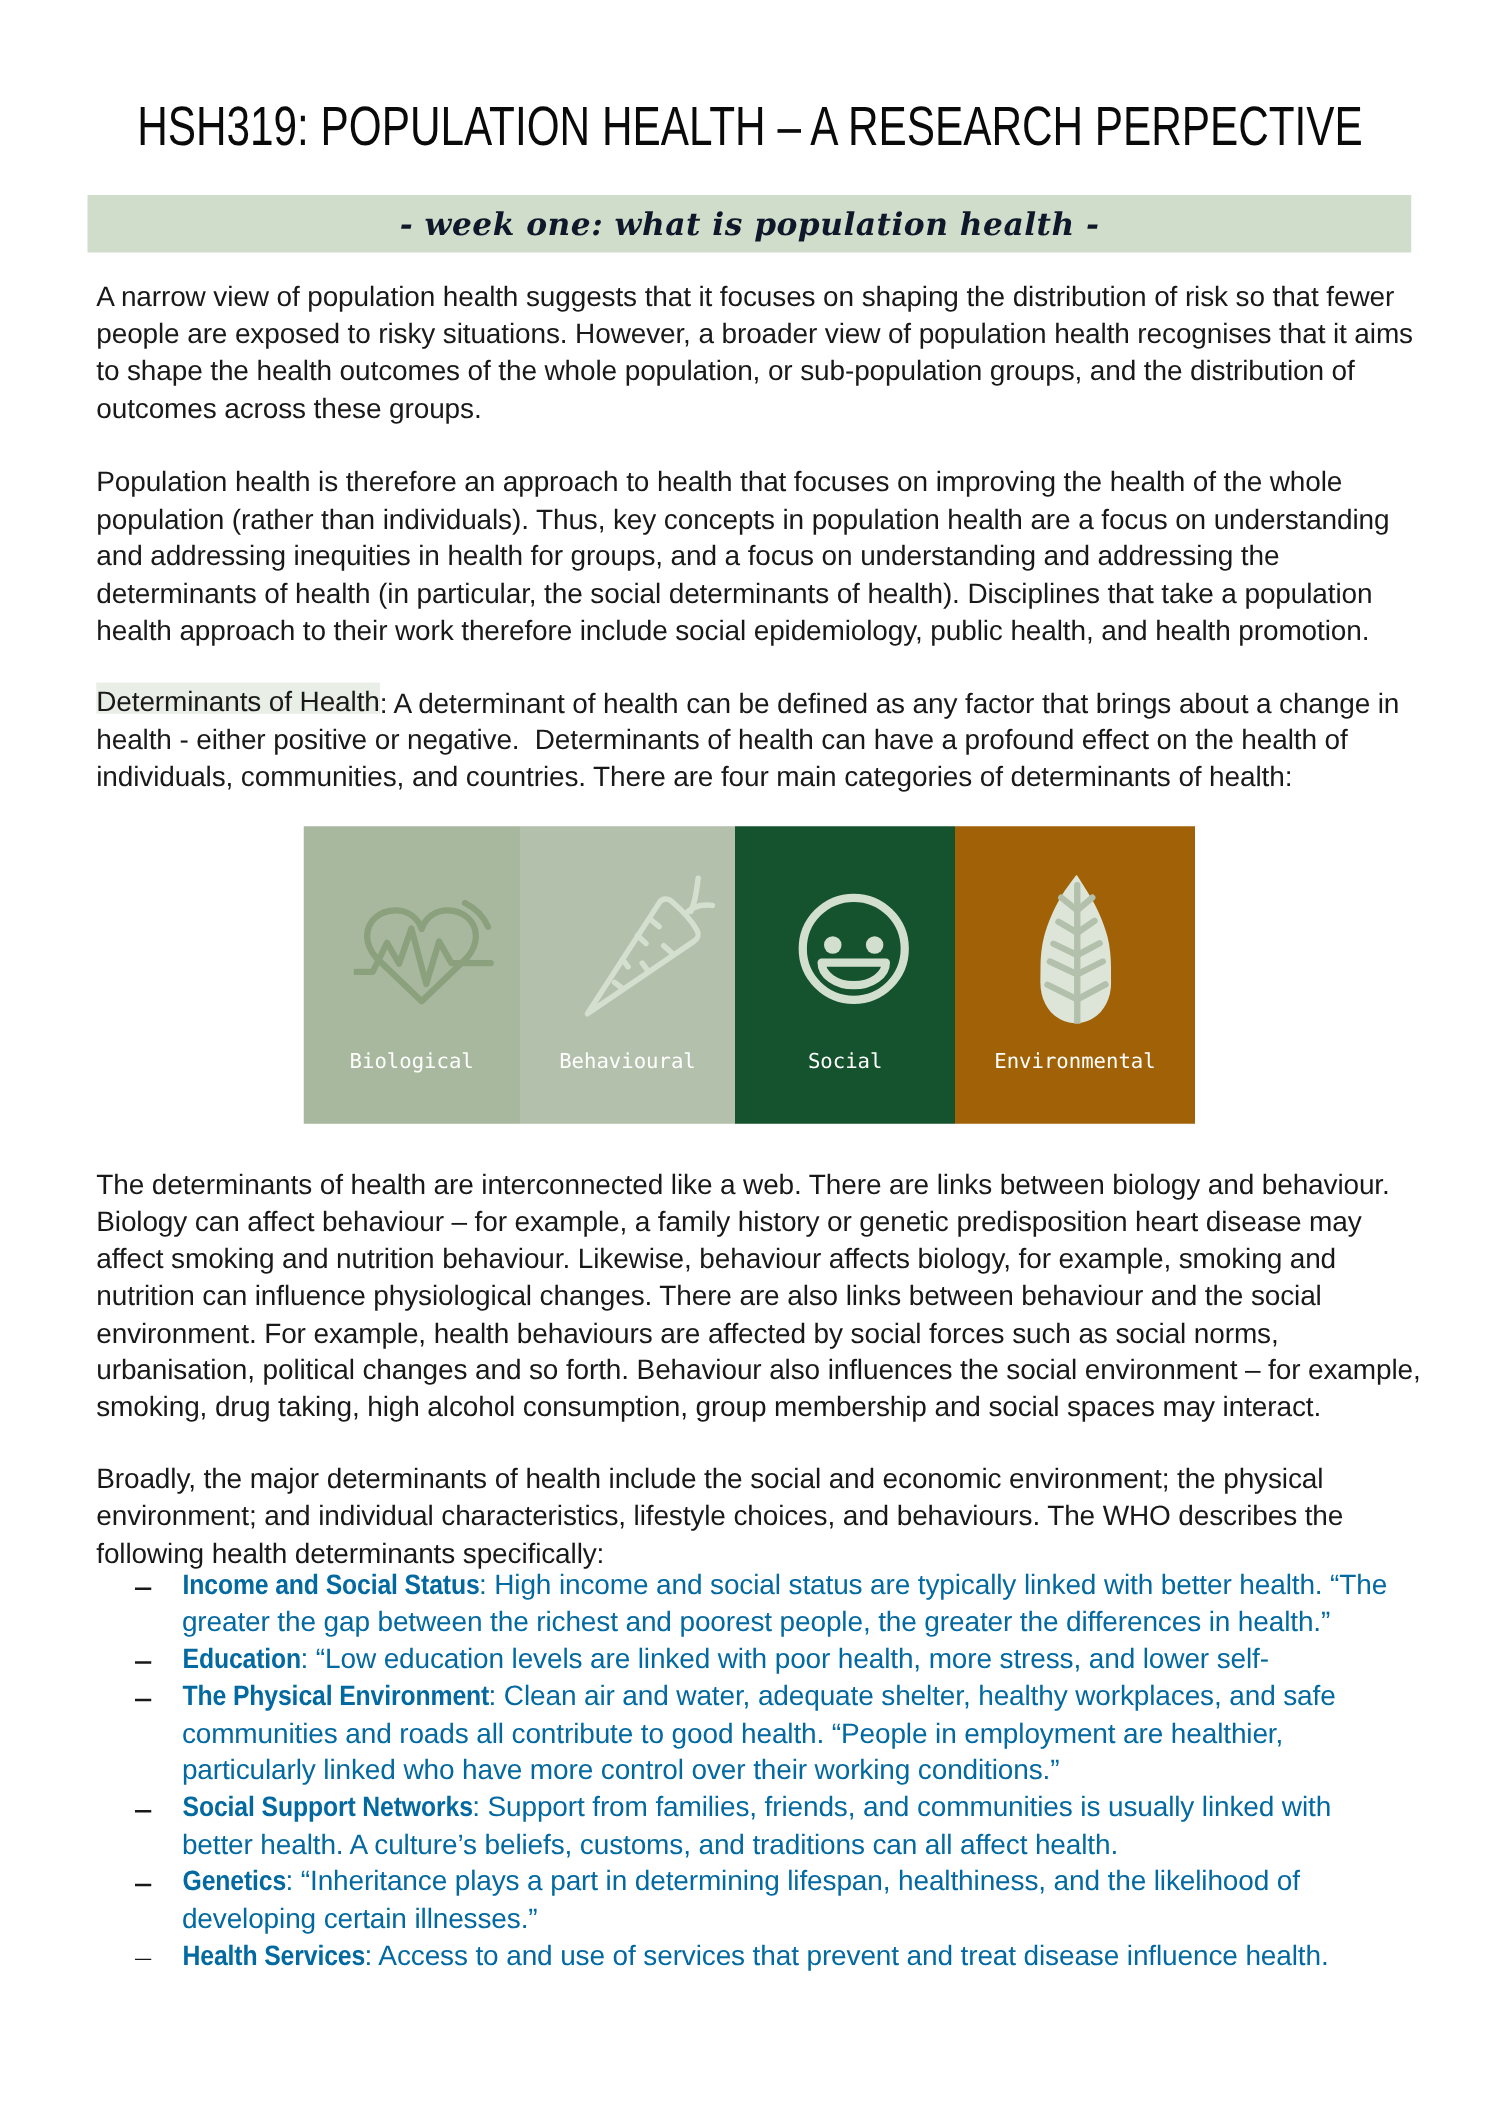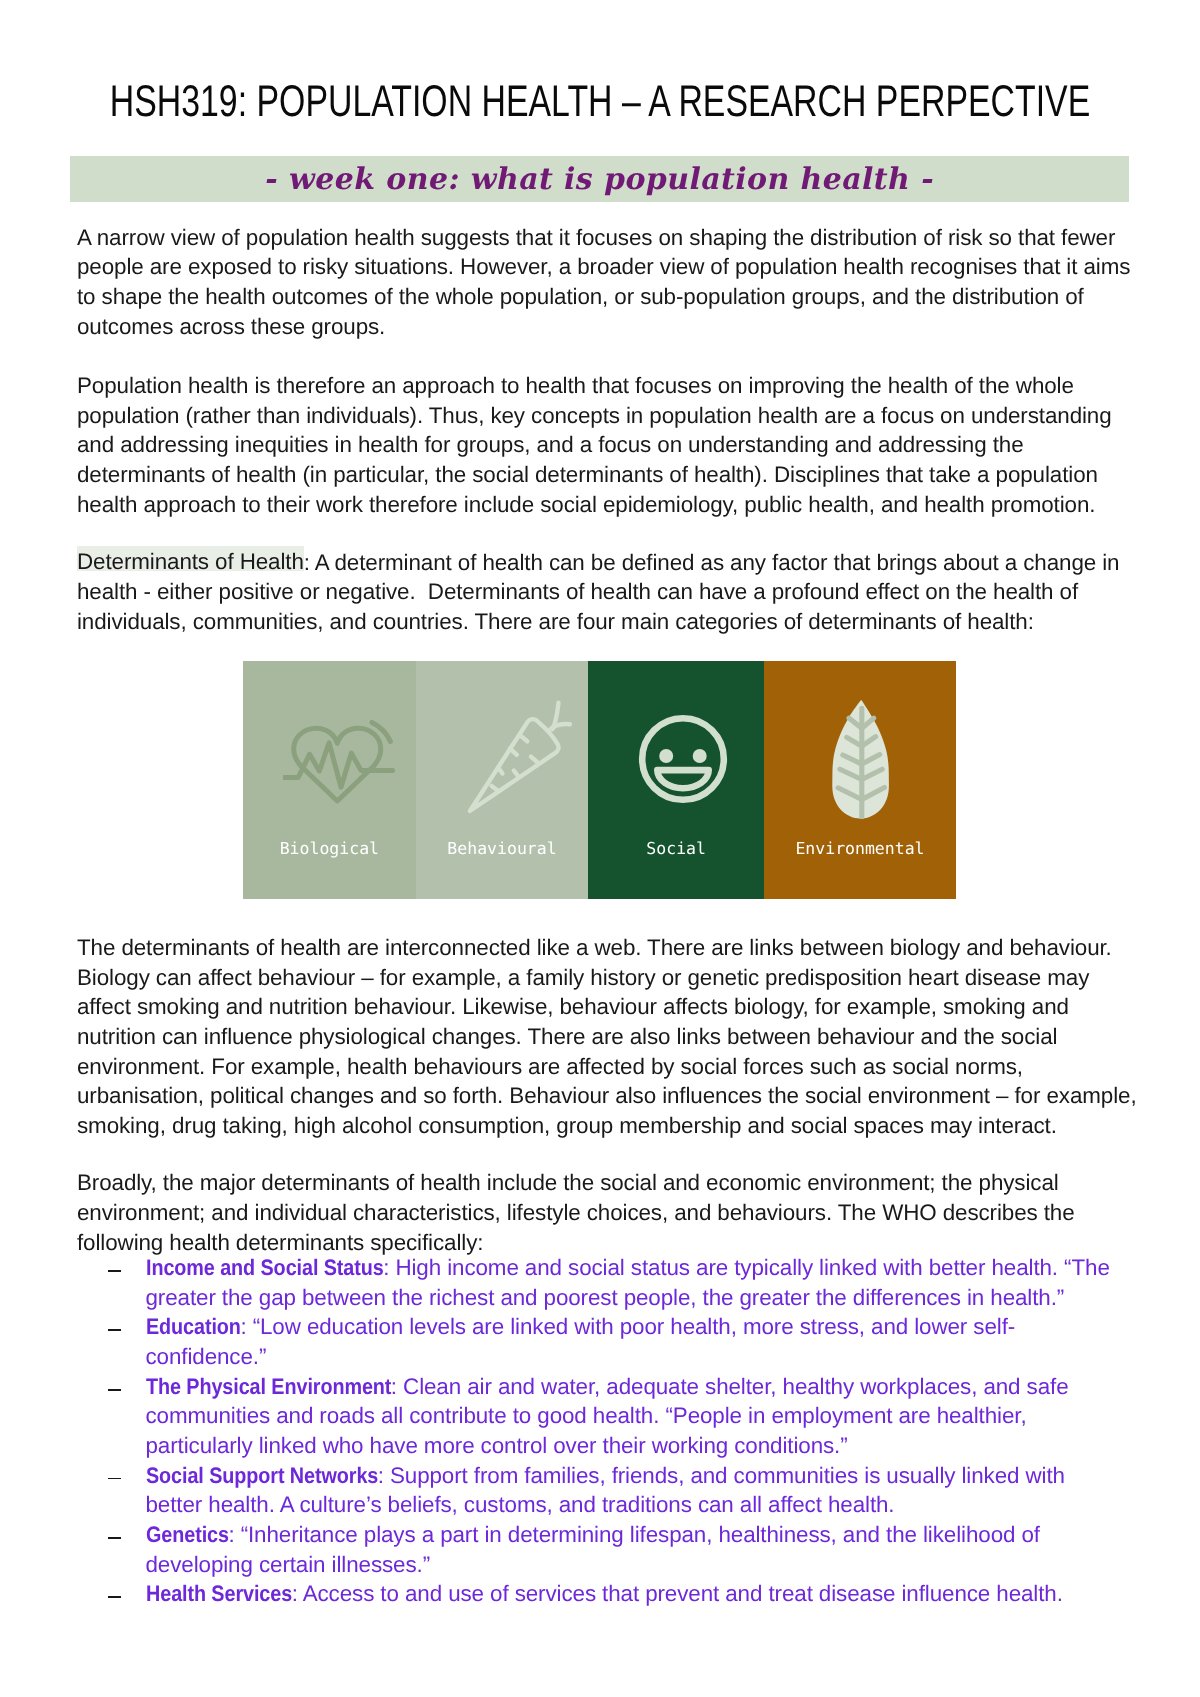--- a/index.html
+++ b/index.html
@@ -12,21 +12,21 @@
   
   .title{position:absolute;left:600px;top:49px;width:0;
          font-size:44.3px;font-weight:400;color:#0a0a0a;line-height:46px;white-space:nowrap;}
   .title span{display:block;position:absolute;left:0;top:0;transform:translateX(-50%) scaleX(0.764);
               transform-origin:center center;}
 
   .subtitle-band{position:absolute;left:70px;top:156px;width:1059px;height:46px;background:#d1ddcb;}
   .subtitle{position:absolute;left:0;top:0;width:1059px;height:46px;
             display:flex;align-items:center;justify-content:center;
             font-family:"DejaVu Serif", serif;
-            font-size:30px;font-style:italic;font-weight:700;color:#701a75;letter-spacing:0.4px;
+            font-size:25px;font-style:italic;font-weight:700;color:#0f172a;letter-spacing:0.4px;
             text-indent:0.4px;}
 
   
   .body{position:absolute;left:73px;top:0;width:1062px;}
   .para{position:absolute;margin:4px;font-size:22.4px;line-height:29.65px;letter-spacing:-0.1px;
         white-space:pre;color:#191919;}
   .hl{background-image:linear-gradient(#e9efe7,#e9efe7);background-repeat:no-repeat;
       background-size:100% 25.2px;background-position:0 0;
       padding-top:3.2px;margin-top:-3.2px;
       box-decoration-break:clone;-webkit-box-decoration-break:clone;}
@@ -34,21 +34,21 @@
   
   .figure{position:absolute;left:243px;top:661px;width:713px;height:238px;display:flex;}
   .panel{position:relative;height:238px;overflow:hidden;}
   .panel .icon{position:absolute;}
   .plabel{position:absolute;left:0;width:100%;text-align:center;top:178px;
           font-family:"DejaVu Sans Mono",monospace;font-size:16.5px;color:#ffffff;letter-spacing:0px;}
 
   
   .bullets{position:absolute;margin:0;padding:0;list-style:none;width:1062px;}
   .bullets li{position:relative;font-size:22.4px;line-height:29.65px;letter-spacing:-0.1px;
-              white-space:pre;padding-left:72.5px;color:#6d28d9;}
+              white-space:pre;padding-left:72.5px;color:#0369a1;}
   .bullets li .dash{position:absolute;left:34.8px;top:16.9px;width:13.6px;height:1.9px;background:#191919;}
   .bullets b{font-weight:700;display:inline-block;transform:scaleX(0.884);
              transform-origin:left center;vertical-align:baseline;}
 </style>
 </head>
 <body>
 
 <div class="page">
 
   <h1 class="title">
@@ -62,21 +62,20 @@
   <div class="body">
       <p class="para" style="top: 218.7px;"><span style="display: block;"><span>A narrow view of population health suggests that it focuses on shaping the distribution of risk so that fewer</span></span><span style="display: block;"><span>people are exposed to risky situations. However, a broader view of population health recognises that it aims</span></span><span style="display: block;"><span>to shape the health outcomes of the whole population, or sub-population groups, and the distribution of</span></span><span style="display: block;"><span>outcomes across these groups.</span></span></p>
       <p class="para" style="top: 366.9px;"><span style="display: block;"><span>Population health is therefore an approach to health that focuses on improving the health of the whole</span></span><span style="display: block;"><span>population (rather than individuals). Thus, key concepts in population health are a focus on understanding</span></span><span style="display: block;"><span>and addressing inequities in health for groups, and a focus on understanding and addressing the</span></span><span style="display: block;"><span>determinants of health (in particular, the social determinants of health). Disciplines that take a population</span></span><span style="display: block;"><span>health approach to their work therefore include social epidemiology, public health, and health promotion.</span></span></p>
       <p class="para" style="top: 543.5px;"><span style="display: block;"><span class="hl">Determinants of Health</span><span>: A determinant of health can be defined as any factor that brings about a change in</span></span><span style="display: block;"><span>health - either positive or negative.  Determinants of health can have a profound effect on the health of</span></span><span style="display: block;"><span>individuals, communities, and countries. There are four main categories of determinants of health:</span></span></p>
       <p class="para" style="top: 928.9px;"><span style="display: block;"><span>The determinants of health are interconnected like a web. There are links between biology and behaviour.</span></span><span style="display: block;"><span>Biology can affect behaviour – for example, a family history or genetic predisposition heart disease may</span></span><span style="display: block;"><span>affect smoking and nutrition behaviour. Likewise, behaviour affects biology, for example, smoking and</span></span><span style="display: block;"><span>nutrition can influence physiological changes. There are also links between behaviour and the social</span></span><span style="display: block;"><span>environment. For example, health behaviours are affected by social forces such as social norms,</span></span><span style="display: block;"><span>urbanisation, political changes and so forth. Behaviour also influences the social environment – for example,</span></span><span style="display: block;"><span>smoking, drug taking, high alcohol consumption, group membership and social spaces may interact.</span></span></p>
       <p class="para" style="top: 1164.4px;"><span style="display: block;"><span>Broadly, the major determinants of health include the social and economic environment; the physical</span></span><span style="display: block;"><span>environment; and individual characteristics, lifestyle choices, and behaviours. The WHO describes the</span></span><span style="display: block;"><span>following health determinants specifically:</span></span></p>
       <ul class="bullets" style="top: 1253.1px;">
         <li><span class="dash"></span><b style="margin-right: -31.204px;">Income and Social Status</b><span>: High income and social status are typically linked with better health. “The</span></li>
         <li><span>greater the gap between the richest and poorest people, the greater the differences in health.”</span></li>
         <li><span class="dash"></span><b style="margin-right: -12.412px;">Education</b><span>: “Low education levels are linked with poor health, more stress, and lower self-</span></li>
-        <li><span>confidence.”</span></li>
         <li><span class="dash"></span><b style="margin-right: -32.248px;">The Physical Environment</b><span>: Clean air and water, adequate shelter, healthy workplaces, and safe</span></li>
         <li><span>communities and roads all contribute to good health. “People in employment are healthier,</span></li>
         <li><span>particularly linked who have more control over their working conditions.”</span></li>
         <li><span class="dash"></span><b style="margin-right: -30.508px;">Social Support Networks</b><span>: Support from families, friends, and communities is usually linked with</span></li>
         <li><span>better health. A culture’s beliefs, customs, and traditions can all affect health.</span></li>
         <li><span class="dash"></span><b style="margin-right: -10.904px;">Genetics</b><span>: “Inheritance plays a part in determining lifespan, healthiness, and the likelihood of</span></li>
         <li><span>developing certain illnesses.”</span></li>
         <li><span class="dash"></span><b style="margin-right: -19.14px;">Health Services</b><span>: Access to and use of services that prevent and treat disease influence health.</span></li>
       </ul>
     </div>

